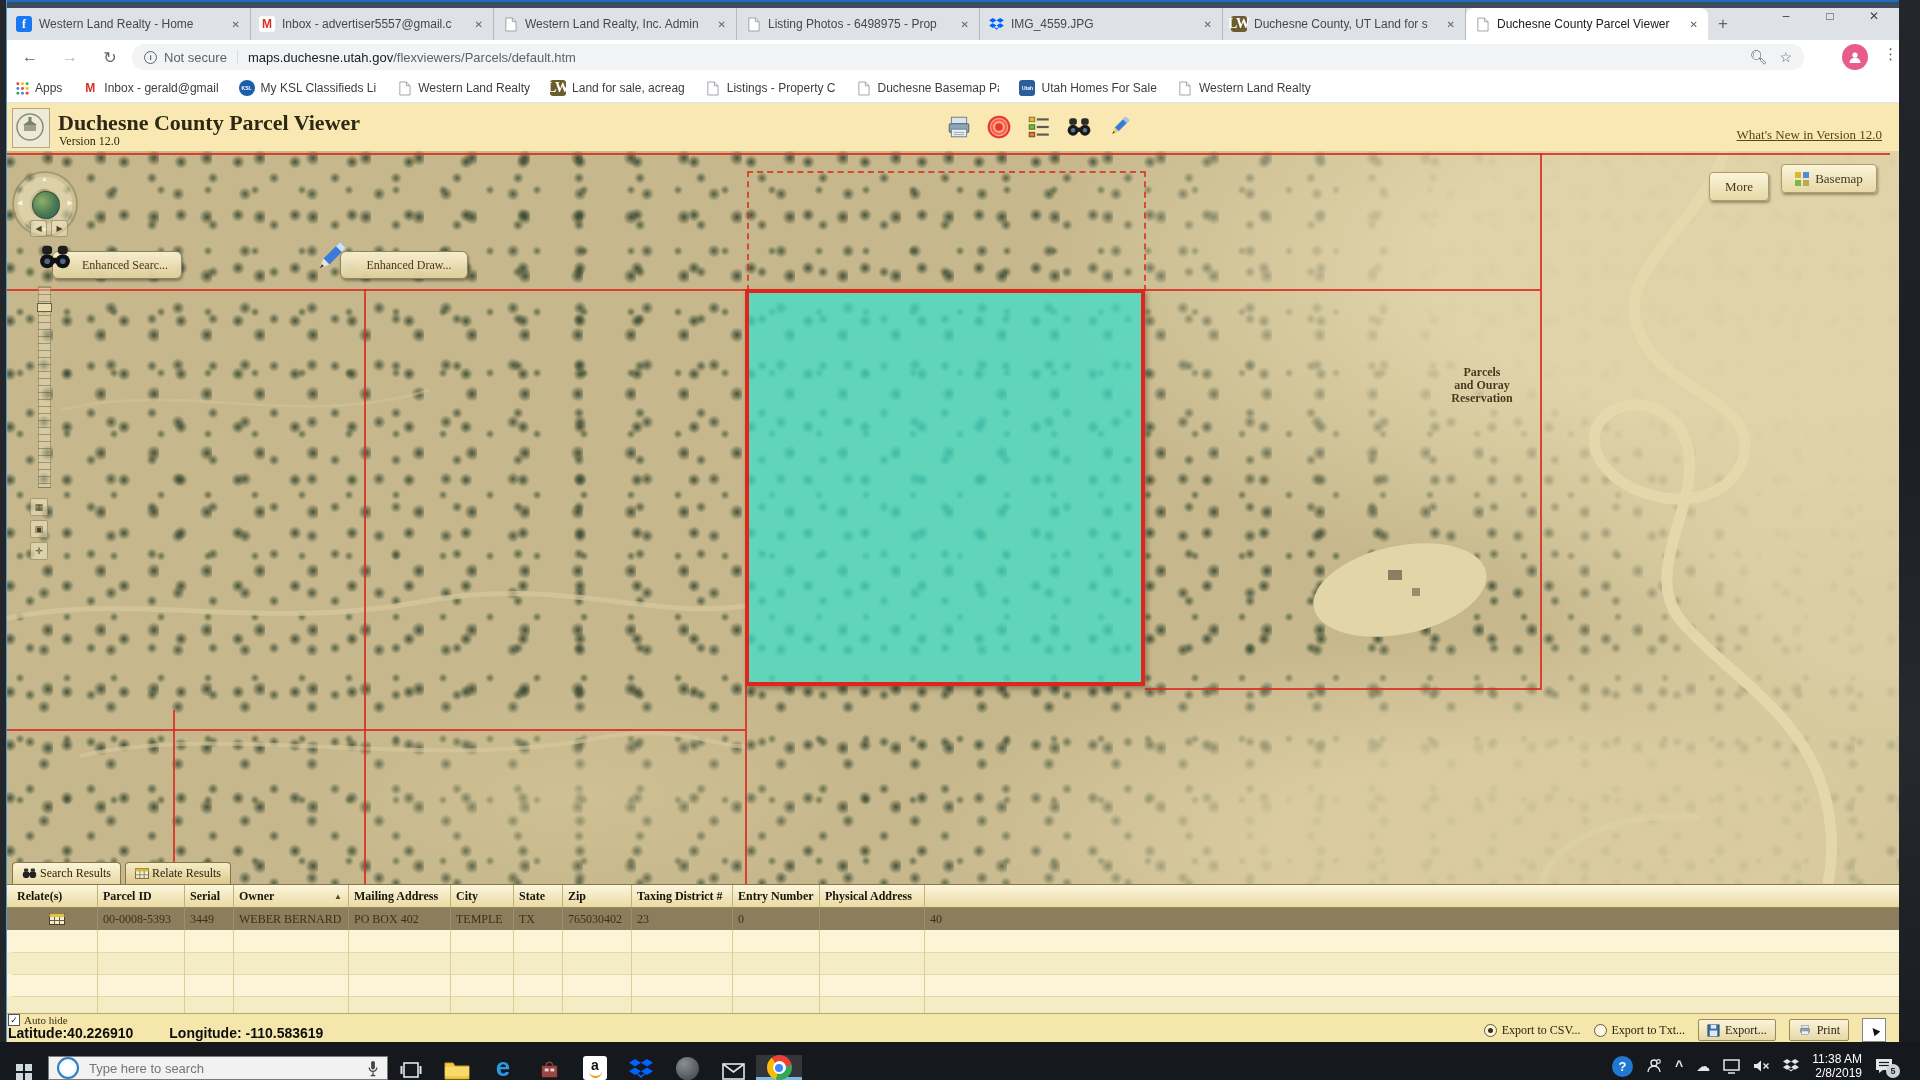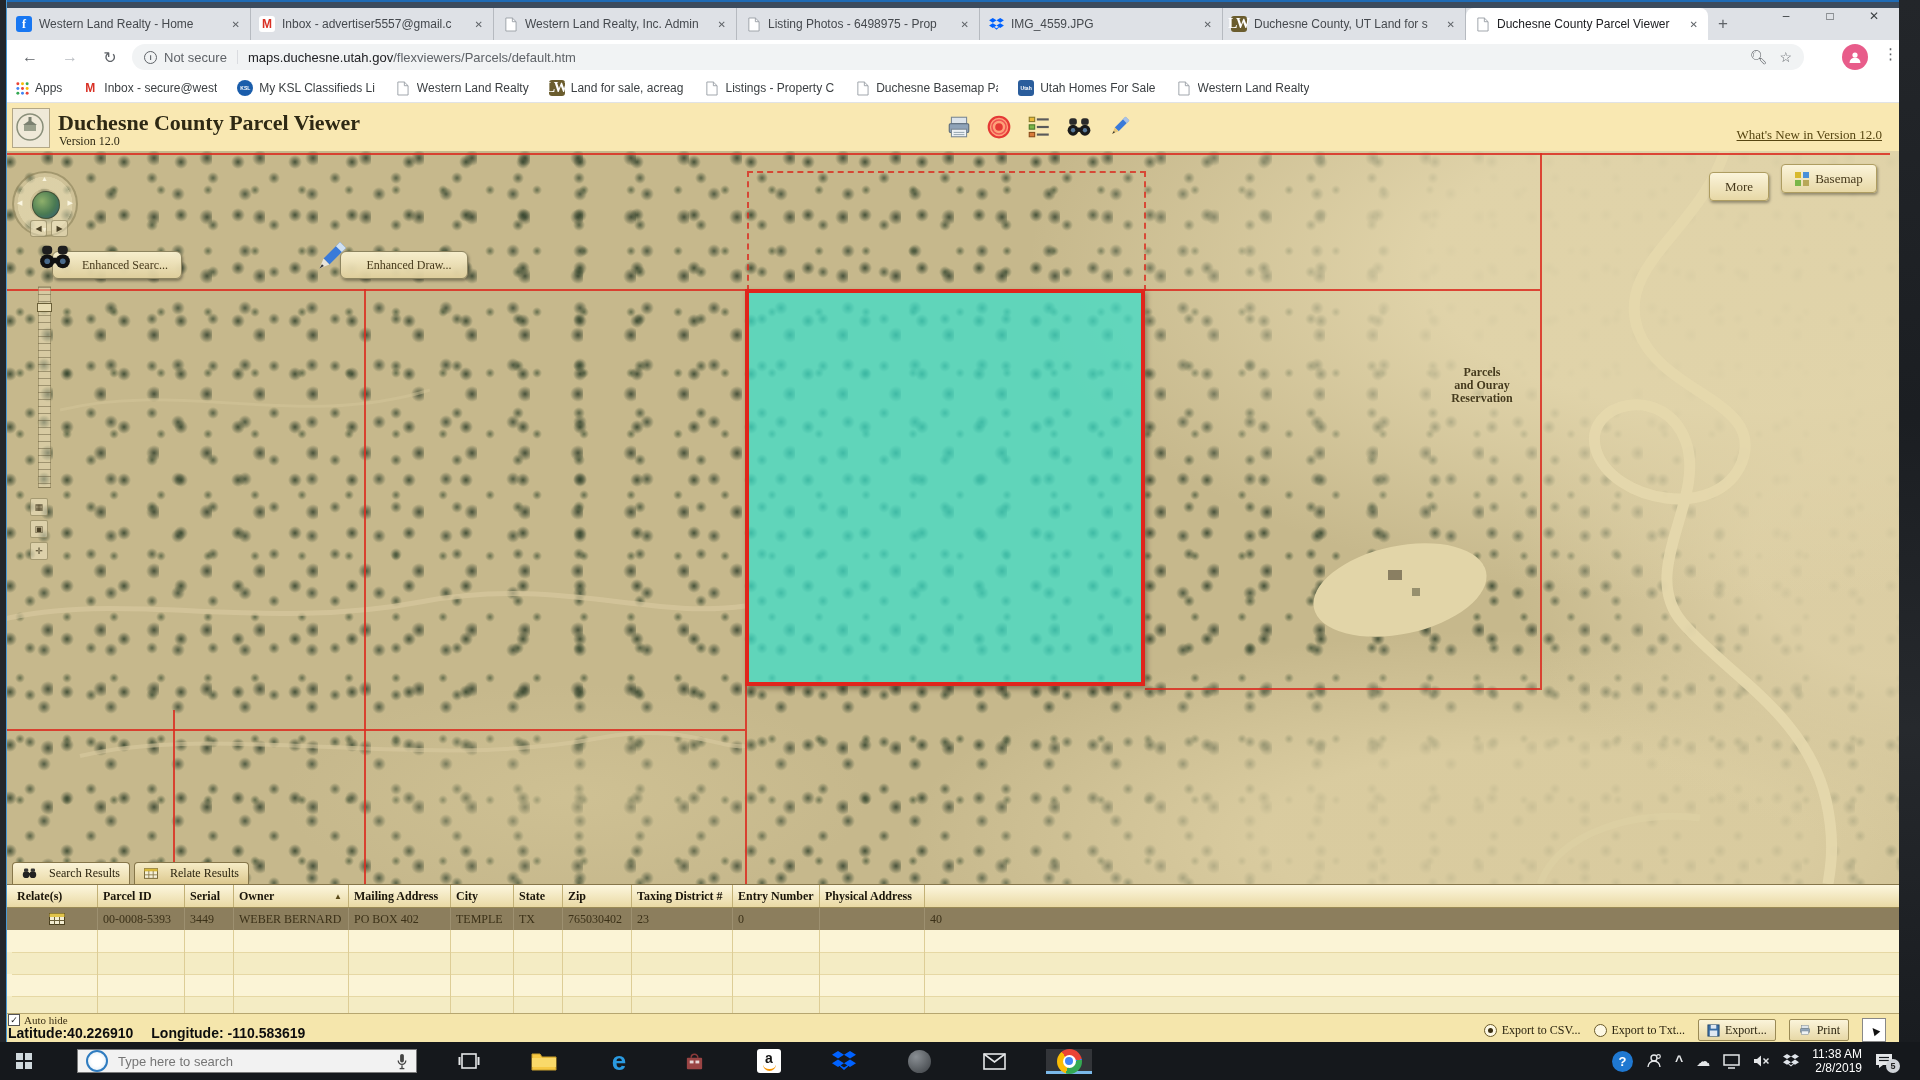--- a/index.html
+++ b/index.html
@@ -84,46 +84,46 @@
   #enh-draw-btn{left:340px;top:101px;width:116px;height:26px;border-radius:6px;background:linear-gradient(rgba(249,241,208,.95),rgba(223,207,157,.95));border:1px solid #8d845f;box-shadow:1px 2px 3px rgba(0,0,0,.35);display:flex;align-items:center;justify-content:center;font-family:"Liberation Serif",serif;font-size:12px;color:#46391b;padding-left:10px;position:absolute;z-index:6;}
   #enh-search-ico{left:38px;top:94px;z-index:7;position:absolute;}
   #enh-draw-ico{left:310px;top:88px;z-index:7;position:absolute;}
   .panpair{left:30px;top:70px;position:absolute;display:flex;gap:4px;z-index:6;}
   .panpair span{width:15px;height:15px;background:rgba(240,230,195,.5);border:1px solid rgba(110,100,60,.5);border-radius:3px;font-size:8px;color:#4a4026;display:flex;align-items:center;justify-content:center;}
   #zoomslider{left:38px;top:136px;width:11px;height:200px;background:rgba(240,230,195,.4);border:1px solid rgba(110,100,60,.45);background-image:repeating-linear-gradient(180deg, rgba(90,80,50,.45) 0 1px, transparent 1px 7px);position:absolute;z-index:6;}
   #zoomthumb{position:absolute;left:-2px;top:16px;width:13px;height:7px;background:#e8dcb2;border:1px solid #6a5f38;}
   .minitool{position:absolute;width:16px;height:16px;background:rgba(240,230,195,.55);border:1px solid rgba(110,100,60,.5);border-radius:2px;font-size:9px;color:#4a4026;display:flex;align-items:center;justify-content:center;z-index:6;}
   
   #rtabs{top:862px;left:12px;height:22px;display:flex;gap:4px;z-index:12;position:absolute;}
-  .rtab{display:flex;align-items:center;gap:12px;padding:0 9px;background:linear-gradient(#f6ecc6,#dcc88e);border:1px solid #86764a;border-bottom:none;border-radius:4px 4px 0 0;font-family:"Liberation Serif",serif;font-size:12px;color:#2c2510;}
+  .rtab{display:flex;align-items:center;gap:3px;padding:0 9px;background:linear-gradient(#f6ecc6,#dcc88e);border:1px solid #86764a;border-bottom:none;border-radius:4px 4px 0 0;font-family:"Liberation Serif",serif;font-size:12px;color:#2c2510;}
   .rtab.active{background:linear-gradient(#fbf4d9,#e9d9a6);}
   #results{top:884px;left:0;right:0;height:129px;background:#f8edc2;border-top:1px solid #86764a;z-index:11;}
   .rgrid{display:grid;grid-template-columns:86px 87px 49px 115px 102px 63px 49px 69px 101px 87px 105px 1fr;padding-left:12px;align-items:center;}
   #rheader{height:22px;background:linear-gradient(#fdf7de,#e9d9a4);border-bottom:1px solid #9a8a55;font-family:"Liberation Serif",serif;font-weight:bold;font-size:12px;color:#1a150a;}
   #rheader .hcell{height:100%;display:flex;align-items:center;padding-left:5px;border-right:1px solid #c3b176;}
   .sortarrow{font-size:8px;color:#5a4a1a;margin-left:auto;margin-right:6px;}
   #rrow{height:22px;background:#8c7e5d;font-family:"Liberation Serif",serif;font-size:12px;color:#3b3118;}
   #rrow .dcell{height:100%;display:flex;align-items:center;padding-left:5px;border-right:1px solid #9d9070;}
   .erow{height:22px;}
   .erow.a{background:#fbf4d6;}
   .erow.b{background:#f4ecc4;}
   .erow .ecell{height:100%;border-right:1px solid #ddcd96;border-bottom:1px solid #e6d8a4;}
   
   #statusbar{top:1013px;left:0;right:0;height:29px;background:#f5e6ac;border-top:1px solid #b6a670;z-index:12;}
   #autohide{left:8px;top:0;position:absolute;display:flex;align-items:center;gap:4px;font-family:"Liberation Serif",serif;font-size:11px;color:#3a2f14;}
   .cbx{width:10px;height:10px;border:1px solid #555;background:#fff;font-size:9px;line-height:9px;color:#222;display:flex;align-items:center;justify-content:center;}
-  #latlong{left:8px;top:11px;position:absolute;font-weight:bold;font-size:14px;color:#0d0d0d;display:flex;gap:18px;}
+  #latlong{left:8px;top:11px;position:absolute;font-weight:bold;font-size:14px;color:#0d0d0d;display:flex;gap:36px;}
   #status-right{position:absolute;right:34px;top:4px;display:flex;align-items:center;gap:13px;}
   .radio{width:11px;height:11px;border:1px solid #6a5a2a;border-radius:50%;background:#fdf8e4;display:flex;align-items:center;justify-content:center;}
   .radio.sel i{width:5px;height:5px;border-radius:50%;background:#3a2f12;display:block;}
   .radlbl{font-family:"Liberation Serif",serif;font-size:12px;color:#2c2510;margin-left:-8px;}
   .sbtn{height:20px;background:linear-gradient(#fbf4da,#e7d8a6);border:1px solid #9a8a55;border-radius:2px;display:flex;align-items:center;gap:5px;padding:0 8px;font-family:"Liberation Serif",serif;font-size:12px;color:#2c2510;}
   #cursorbox{width:22px;height:22px;background:#fff;border:1px solid #888;display:flex;align-items:center;justify-content:center;}
   
-  #taskbar{top:1042px;left:0;right:0;height:38px;background:#15181c;display:flex;align-items:center;z-index:70;gap:29px;}
+  #taskbar{top:1042px;left:0;right:0;height:38px;background:#15181c;display:flex;align-items:flex-end;z-index:70;}
   #startbtn{width:48px;display:flex;align-items:center;justify-content:center;}
   .winlogo{display:grid;grid-template-columns:7px 7px;grid-template-rows:7px 7px;gap:2px;}
   .winlogo i{background:#cfd8dc;display:block;}
   #tsearch{width:340px;background:#f2f2f2;border:1px solid #7a7a7a;display:flex;align-items:center;gap:8px;padding:0 8px;box-sizing:border-box;}
   #tsearch input{border:none;background:transparent;outline:none;font-size:13px;color:#444;width:240px;font-family:"Liberation Sans",sans-serif;}
   .cortana{width:18px;height:18px;border-radius:50%;border:2px solid #2f7cc0;background:radial-gradient(circle,#fff 40%,#d8e8f4);}
   .tslot{width:46px;display:flex;align-items:center;justify-content:center;position:relative;}
   .tslot.active{background:rgba(255,255,255,.13);box-shadow:inset 0 -3px 0 #7ab8e8;}
   .edge-e{font-weight:800;font-size:26px;color:#2a9ae0;line-height:26px;}
   .amz{width:24px;height:24px;background:#fff;border-radius:3px;display:flex;flex-direction:column;align-items:center;justify-content:center;}
@@ -244,21 +244,21 @@
           <circle cx="12" cy="7" r="1.6" fill="#fbbc05"></circle>
           <circle cx="2" cy="12" r="1.6" fill="#34a853"></circle>
           <circle cx="7" cy="12" r="1.6" fill="#4285f4"></circle>
           <circle cx="12" cy="12" r="1.6" fill="#ea4335"></circle>
         </g>
       </svg>
     <span class="bm-label">Apps</span>
   </div>
   <div class="bm">
     <span class="fav gmail">M</span>
-    <span class="bm-label">Inbox - secure@west</span>
+    <span class="bm-label">Inbox - gerald@gmail</span>
   </div>
   <div class="bm">
     <span class="fav ksl">KSL</span>
     <span class="bm-label">My KSL Classifieds Li</span>
   </div>
   <div class="bm">
     <span class="fav page">
         <svg width="13" height="15" viewBox="0 0 14 16">
           <path d="M2 1h7l4 4v10H2z" fill="#fff" stroke="#9aa0a6"></path>
           <path d="M9 1v4h4" fill="none" stroke="#9aa0a6"></path>

